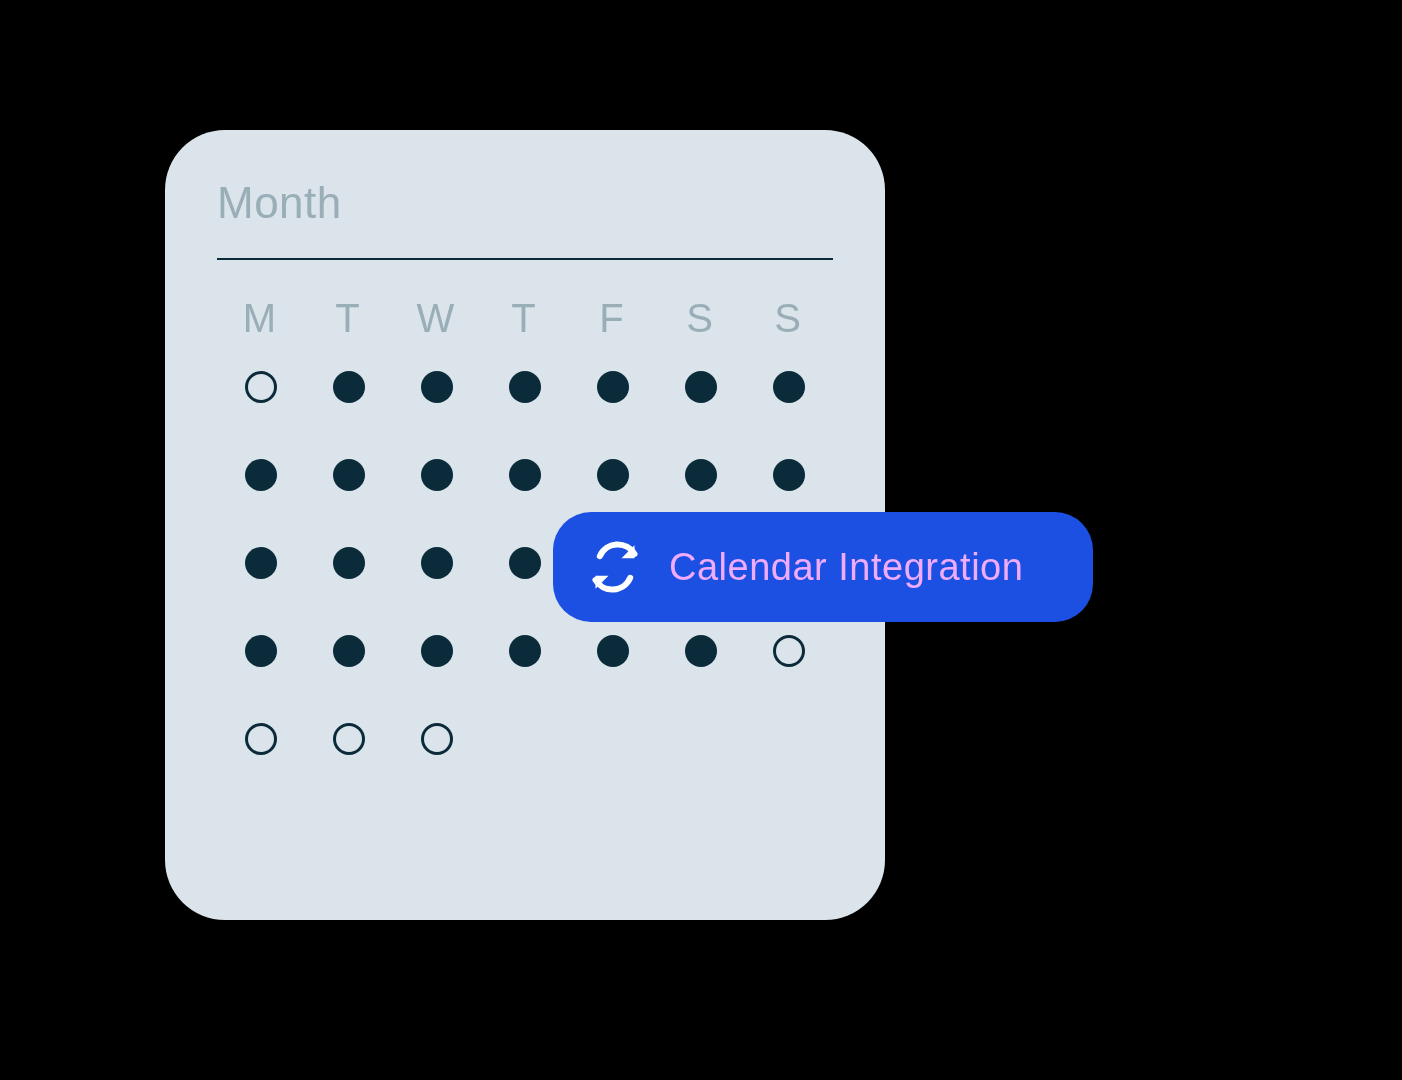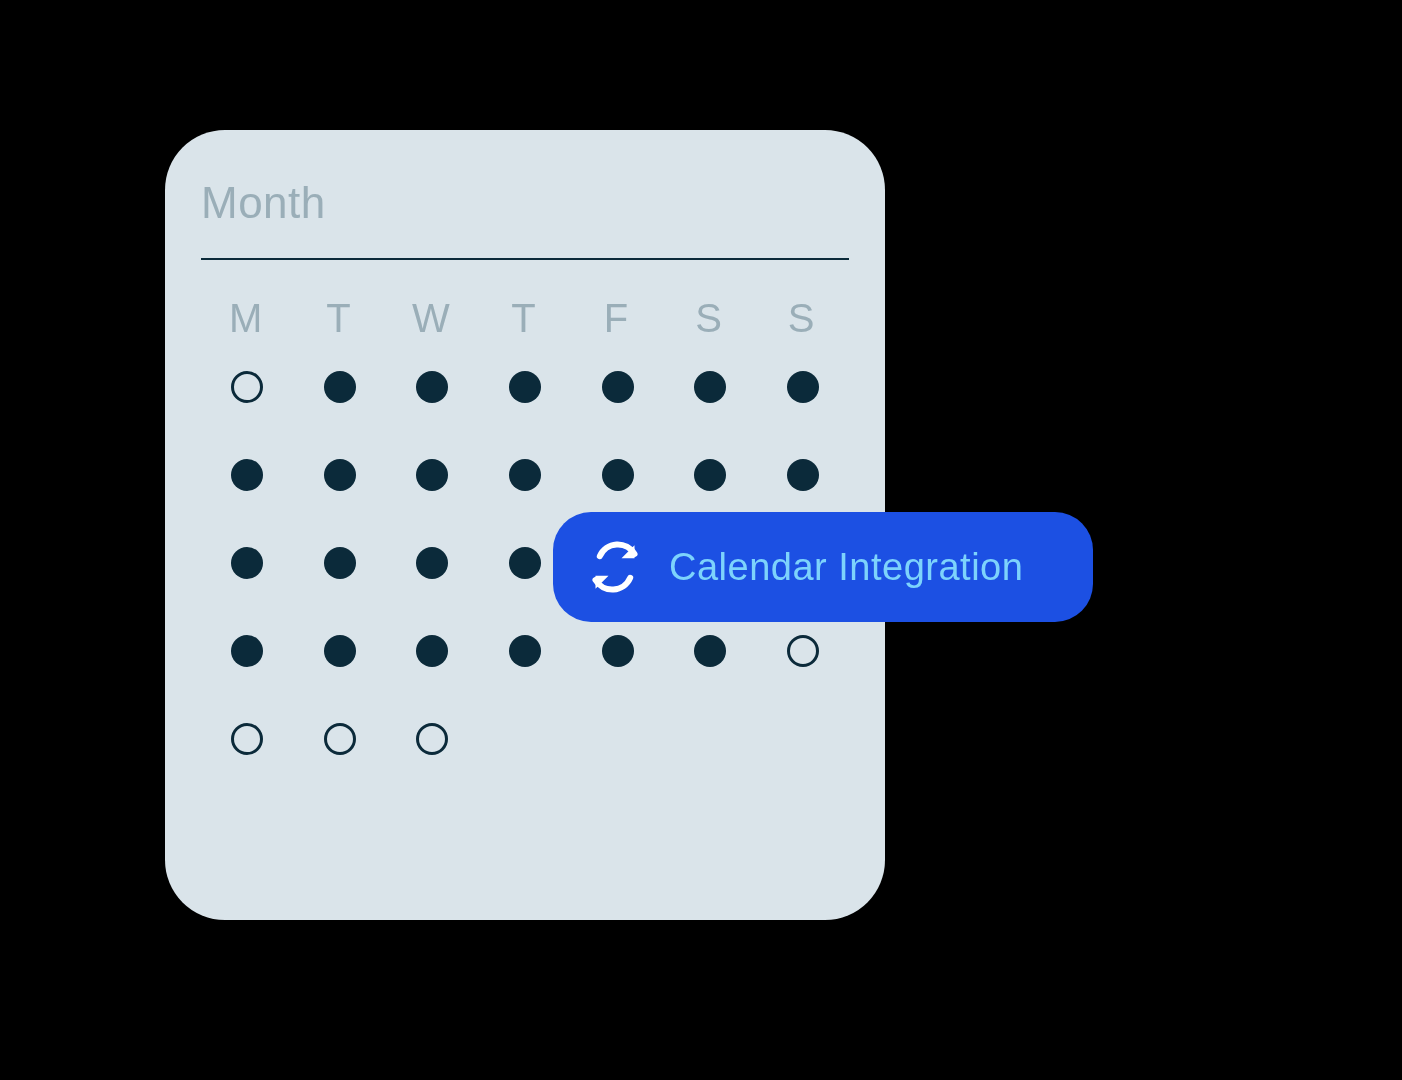--- a/index.html
+++ b/index.html
@@ -15,21 +15,21 @@
       position: relative;
     }
     .calendar-card {
       position: absolute;
       left: 165px;
       top: 130px;
       width: 720px;
       height: 790px;
       background: #DAE4EA;
       border-radius: 60px;
-      padding: 48px 36px;
+      padding: 48px 52px;
     }
     .calendar-title {
       font-size: 44px;
       color: #9AAEB8;
       font-weight: 400;
       margin-bottom: 30px;
       letter-spacing: 0.5px;
     }
     .divider {
       width: 100%;
@@ -88,21 +88,21 @@
       align-items: center;
       padding: 0 36px;
       gap: 28px;
     }
     .refresh-icon {
       width: 52px;
       height: 52px;
       flex-shrink: 0;
     }
     .integration-label {
-      color: #7dd3fc;
+      color: #f0abfc;
       font-size: 38px;
       font-weight: 400;
       letter-spacing: 0.5px;
     }
   </style>
 </head>
 <body>
 
 <div class="calendar-card">
   <div class="calendar-title">Month</div>

